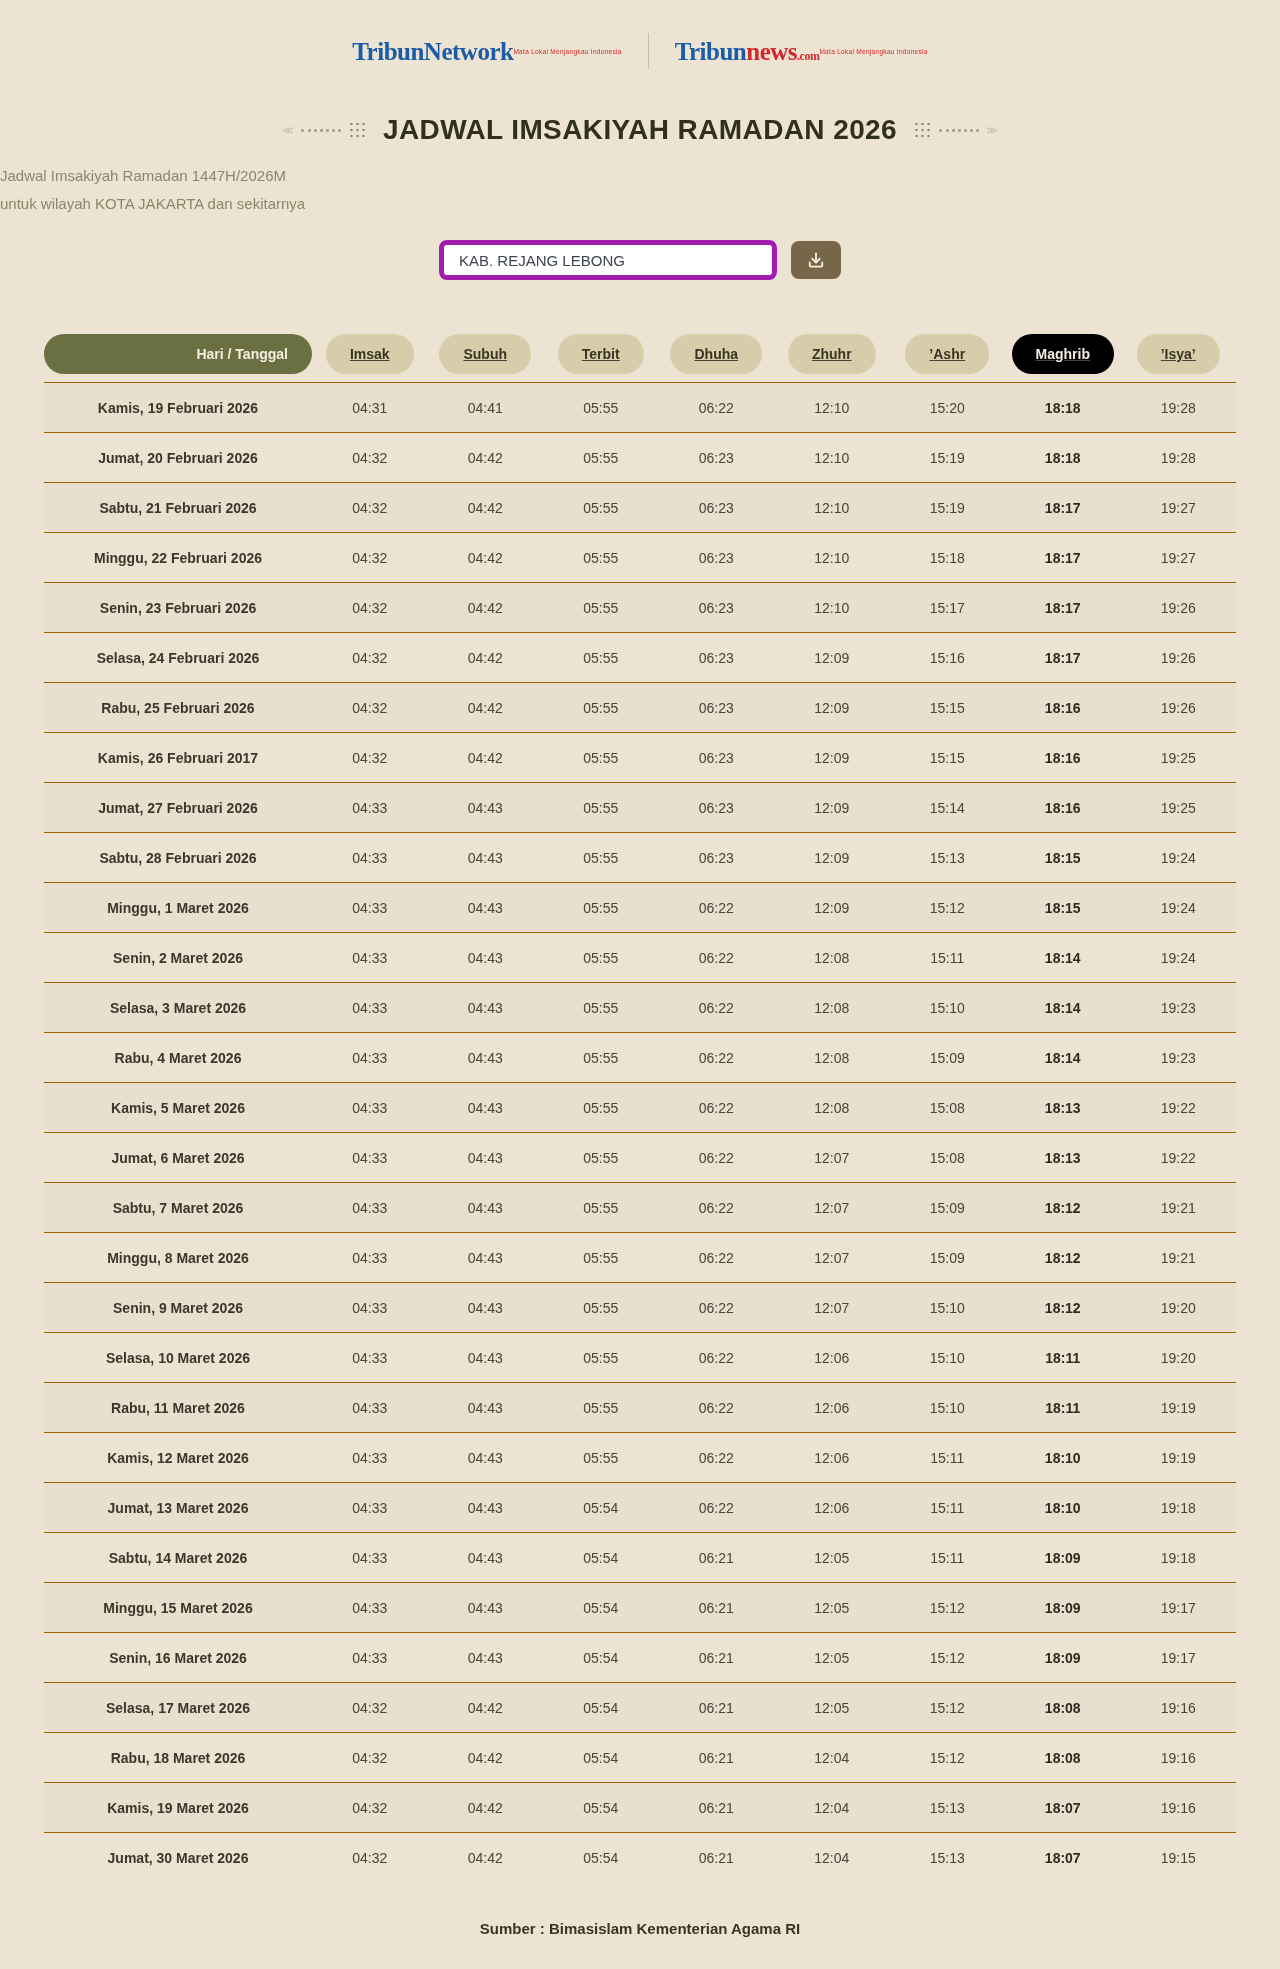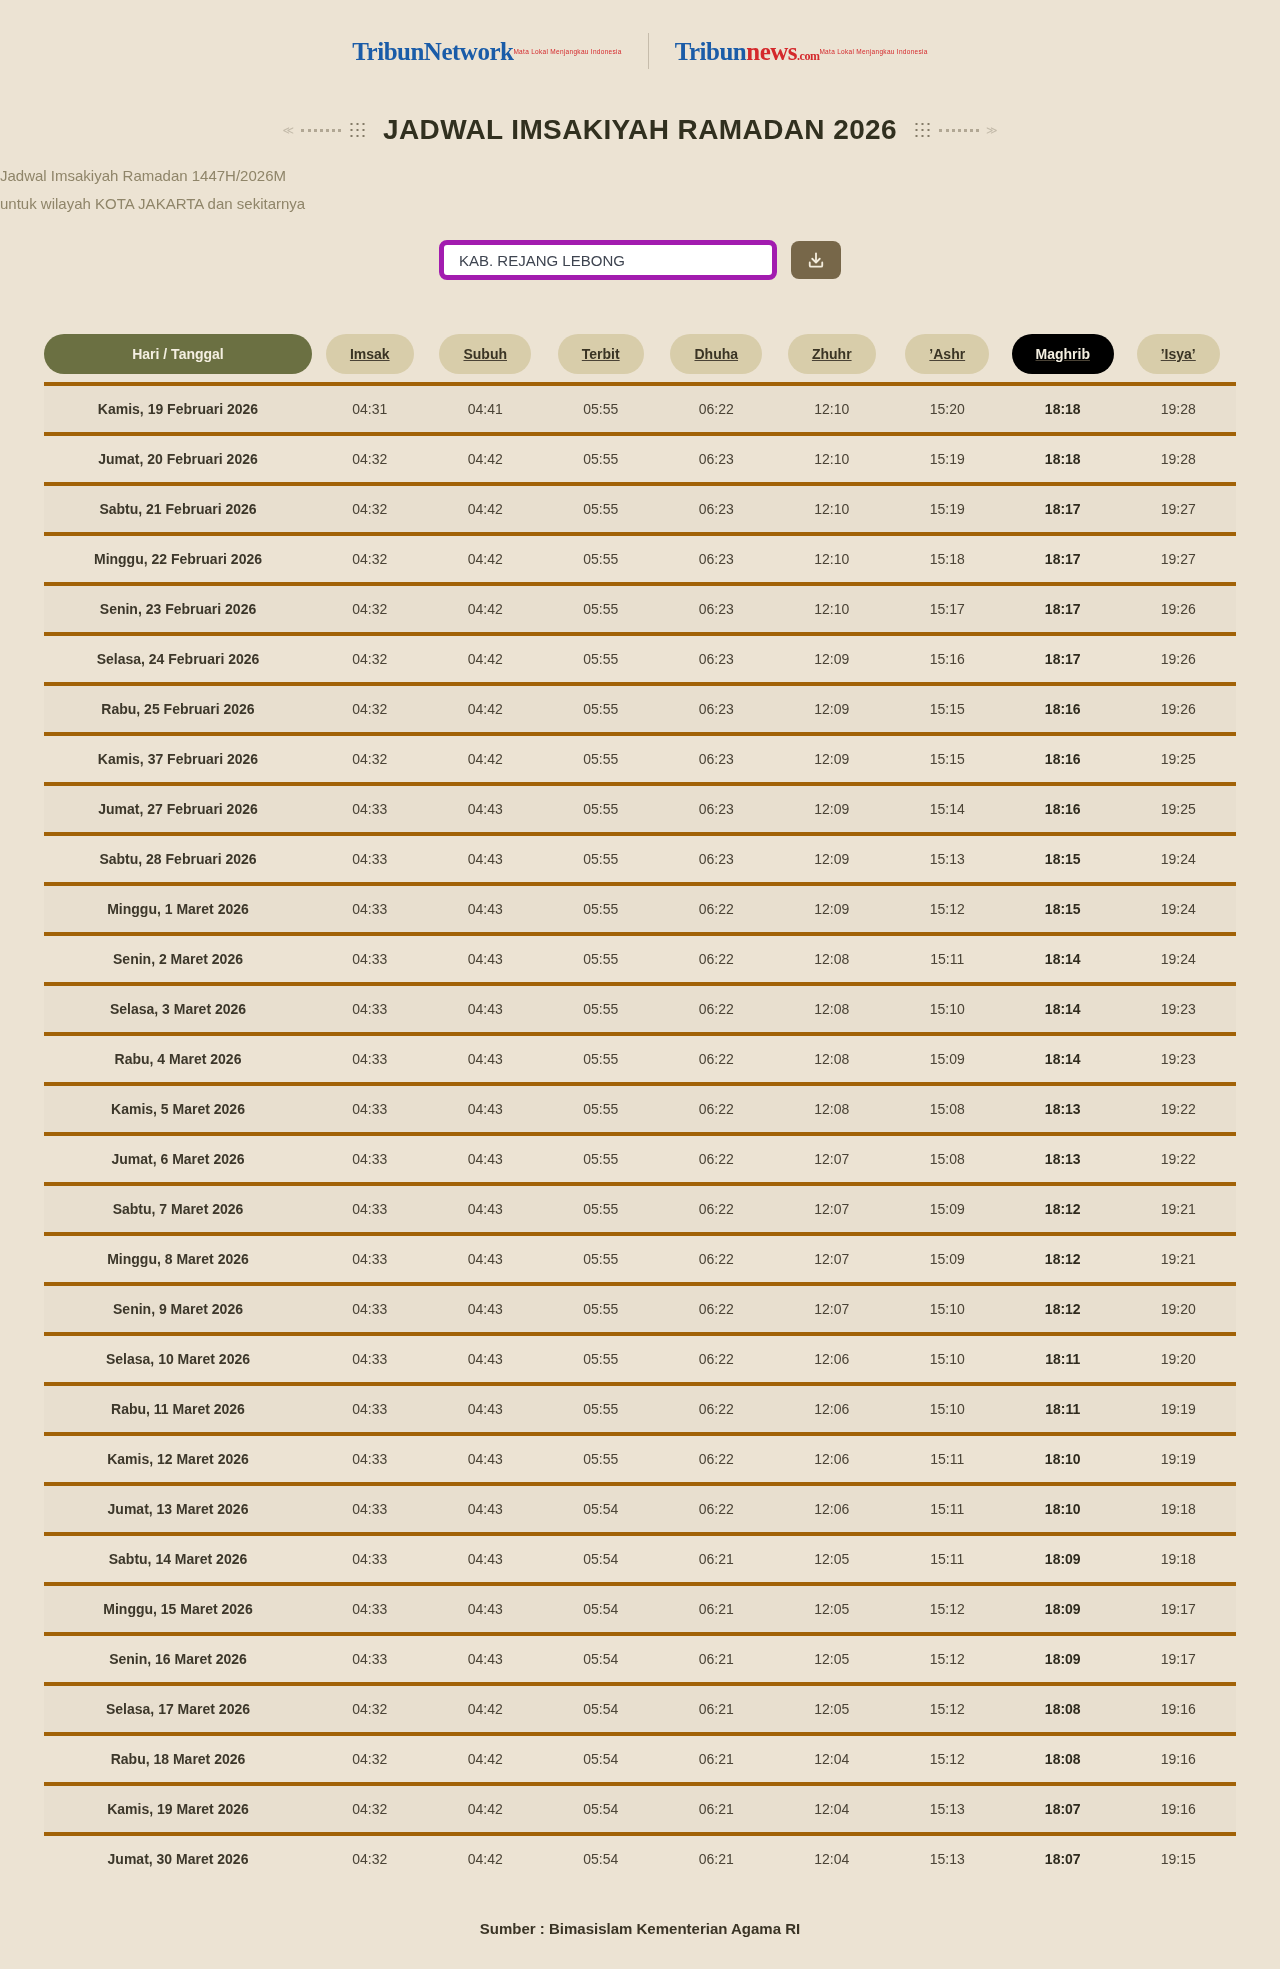--- a/index.html
+++ b/index.html
@@ -49,27 +49,27 @@
 
   
   .imsakiyah-table { margin:54px 44px 0 44px; }
   .thead { display:flex; align-items:center; }
   .th { display:flex; justify-content:center; }
   .th:first-child { width:268px; }
   .th:not(:first-child) { flex:1;text-decoration:underline; }
   .pill {
     height:40px; line-height:40px; border-radius:20px; background:#d8cdaa;
     color:#3a3424; font-size:14px; font-weight:bold; padding:0 24px;
-    text-align:center; white-space:nowrap;
+    text-align:right; white-space:nowrap;
   }
   .pill-date { width:100%; background:#6b7042; color:#f4efe1; }
   .pill-maghrib { background:#000000; color:#f4efe1; }
 
   .tbody { margin-top:8px; }
-  .tr { display:flex; align-items:center; height:50px; border-top:4px solid #a16207; }
+  .tr { display:flex; align-items:center; height:50px; border-top:1px solid #a16207; }
   .tr:nth-child(odd) { background:rgba(0,0,0,0.015); }
   .td { text-align:center; font-size:14px; color:#4a4336; }
   .td-date { width:268px; font-weight:bold; color:#3c372a; font-size:14px; }
   .td-time { flex:1; }
   .td-maghrib { font-weight:bold; color:#2e2a1d; }
 
   
   .footer-source { margin-top:38px; text-align:center; font-size:15px; font-weight:bold; color:#3a3425; padding-bottom:40px; }
 </style>
 </head>
@@ -223,21 +223,21 @@
           <div class="td td-time">04:32</div>
           <div class="td td-time">04:42</div>
           <div class="td td-time">05:55</div>
           <div class="td td-time">06:23</div>
           <div class="td td-time">12:09</div>
           <div class="td td-time">15:15</div>
           <div class="td td-time td-maghrib">18:16</div>
           <div class="td td-time">19:26</div>
         </div>
         <div class="tr">
-          <div class="td td-date">Kamis, 37 Februari 2026</div>
+          <div class="td td-date">Kamis, 26 Februari 2017</div>
           <div class="td td-time">04:32</div>
           <div class="td td-time">04:42</div>
           <div class="td td-time">05:55</div>
           <div class="td td-time">06:23</div>
           <div class="td td-time">12:09</div>
           <div class="td td-time">15:15</div>
           <div class="td td-time td-maghrib">18:16</div>
           <div class="td td-time">19:25</div>
         </div>
         <div class="tr">

